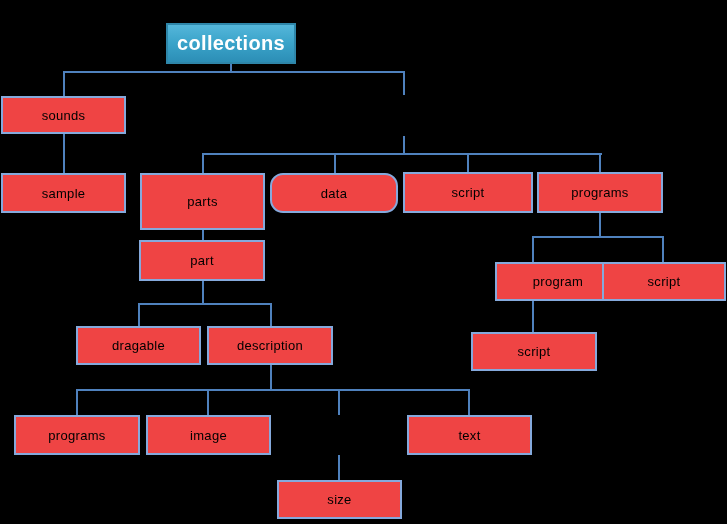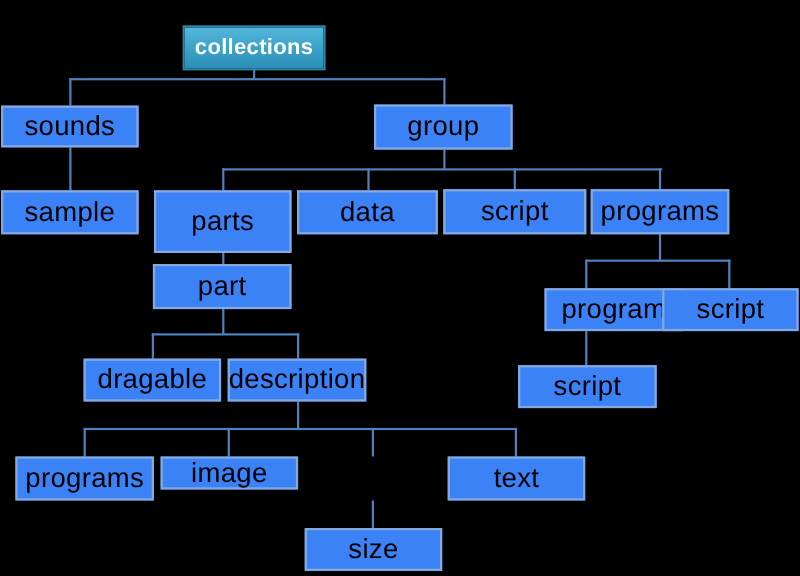--- a/index.html
+++ b/index.html
@@ -6,24 +6,24 @@
   #stage{
     position:relative;
     width:727px;height:524px;
     background:#000;
     overflow:hidden;
     font-family:"Liberation Sans", sans-serif;
   }
   .node{
     position:absolute;
     box-sizing:border-box;
-    background:#3b82f6;
+    background:#ef4444;
     border:2px solid #85A9DC;
     display:flex;align-items:center;justify-content:center;
-    font-size:25px;color:#000000;
+    font-size:13px;color:#000000;
     letter-spacing:0.3px;
   }
   .root-node{
     background:linear-gradient(180deg,#54B6DA 0%,#3AA3C9 50%,#2C8EB6 100%);
     border:2px solid #2E86A9;
     color:#ffffff;
     font-weight:bold;
     font-size:20px;
     margin-top:20px;
   }
@@ -69,46 +69,45 @@
   <div class="h-line" style="left:532px;top:236px;width:132px;"></div>
   <div class="v-line" style="left:532px;top:236px;height:26px;"></div>
   <div class="v-line" style="left:662px;top:236px;height:26px;"></div>
 
   <div class="v-line" style="left:532px;top:301px;height:31px;"></div>
 
   <div class="node root-node" style="left:166px;top:3px;width:130px;height:41px;">collections</div>
 
   <div class="node" style="left:1px;top:96px;width:125px;height:38px;">sounds</div>
 
-  <div class="node" style="left:340px;top:95px;width:126px;height:41px;">group</div>
 
   <div class="node" style="left:1px;top:173px;width:125px;height:40px;">sample</div>
 
   <div class="node" style="left:140px;top:173px;width:125px;height:57px;">parts</div>
 
-  <div class="node" style="left:270px;top:173px;width:128px;height:40px;">data</div>
+  <div class="node" style="left:270px;top:173px;width:128px;height:40px;border-radius:13px;">data</div>
 
   <div class="node" style="left:403px;top:172px;width:130px;height:41px;">script</div>
 
   <div class="node" style="left:537px;top:172px;width:126px;height:41px;">programs</div>
 
   <div class="node" style="left:139px;top:240px;width:126px;height:41px;">part</div>
 
   <div class="node" style="left:495px;top:262px;width:126px;height:39px;">program</div>
 
   <div class="node" style="left:602px;top:262px;width:124px;height:39px;">script</div>
 
   <div class="node" style="left:76px;top:326px;width:125px;height:39px;">dragable</div>
 
   <div class="node" style="left:207px;top:326px;width:126px;height:39px;">description</div>
 
   <div class="node" style="left:471px;top:332px;width:126px;height:39px;">script</div>
 
   <div class="node" style="left:14px;top:415px;width:126px;height:40px;">programs</div>
 
-  <div class="node" style="left:146px;top:415px;width:125px;height:30px;">image</div>
+  <div class="node" style="left:146px;top:415px;width:125px;height:40px;">image</div>
 
 
   <div class="node" style="left:407px;top:415px;width:125px;height:40px;">text</div>
 
   <div class="node" style="left:277px;top:480px;width:125px;height:39px;">size</div>
 
 </div>
 
 </body></html>

